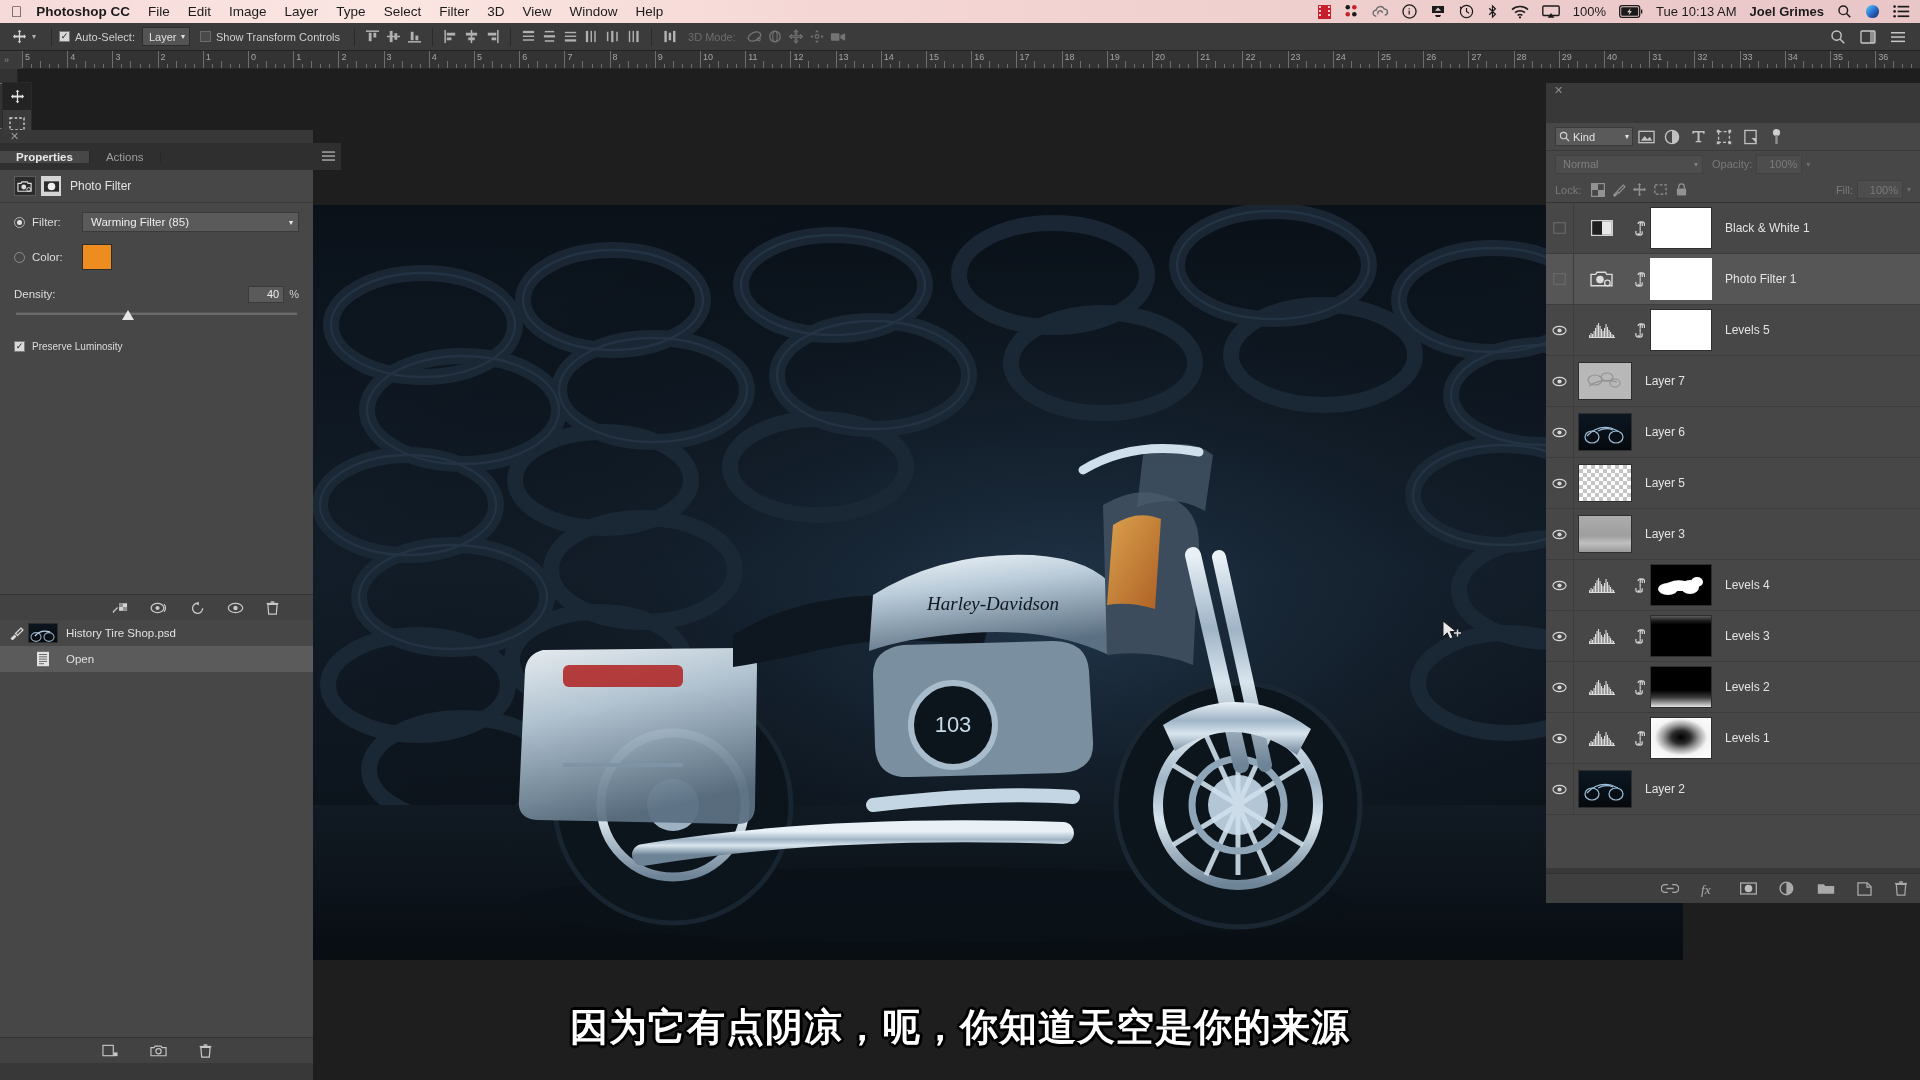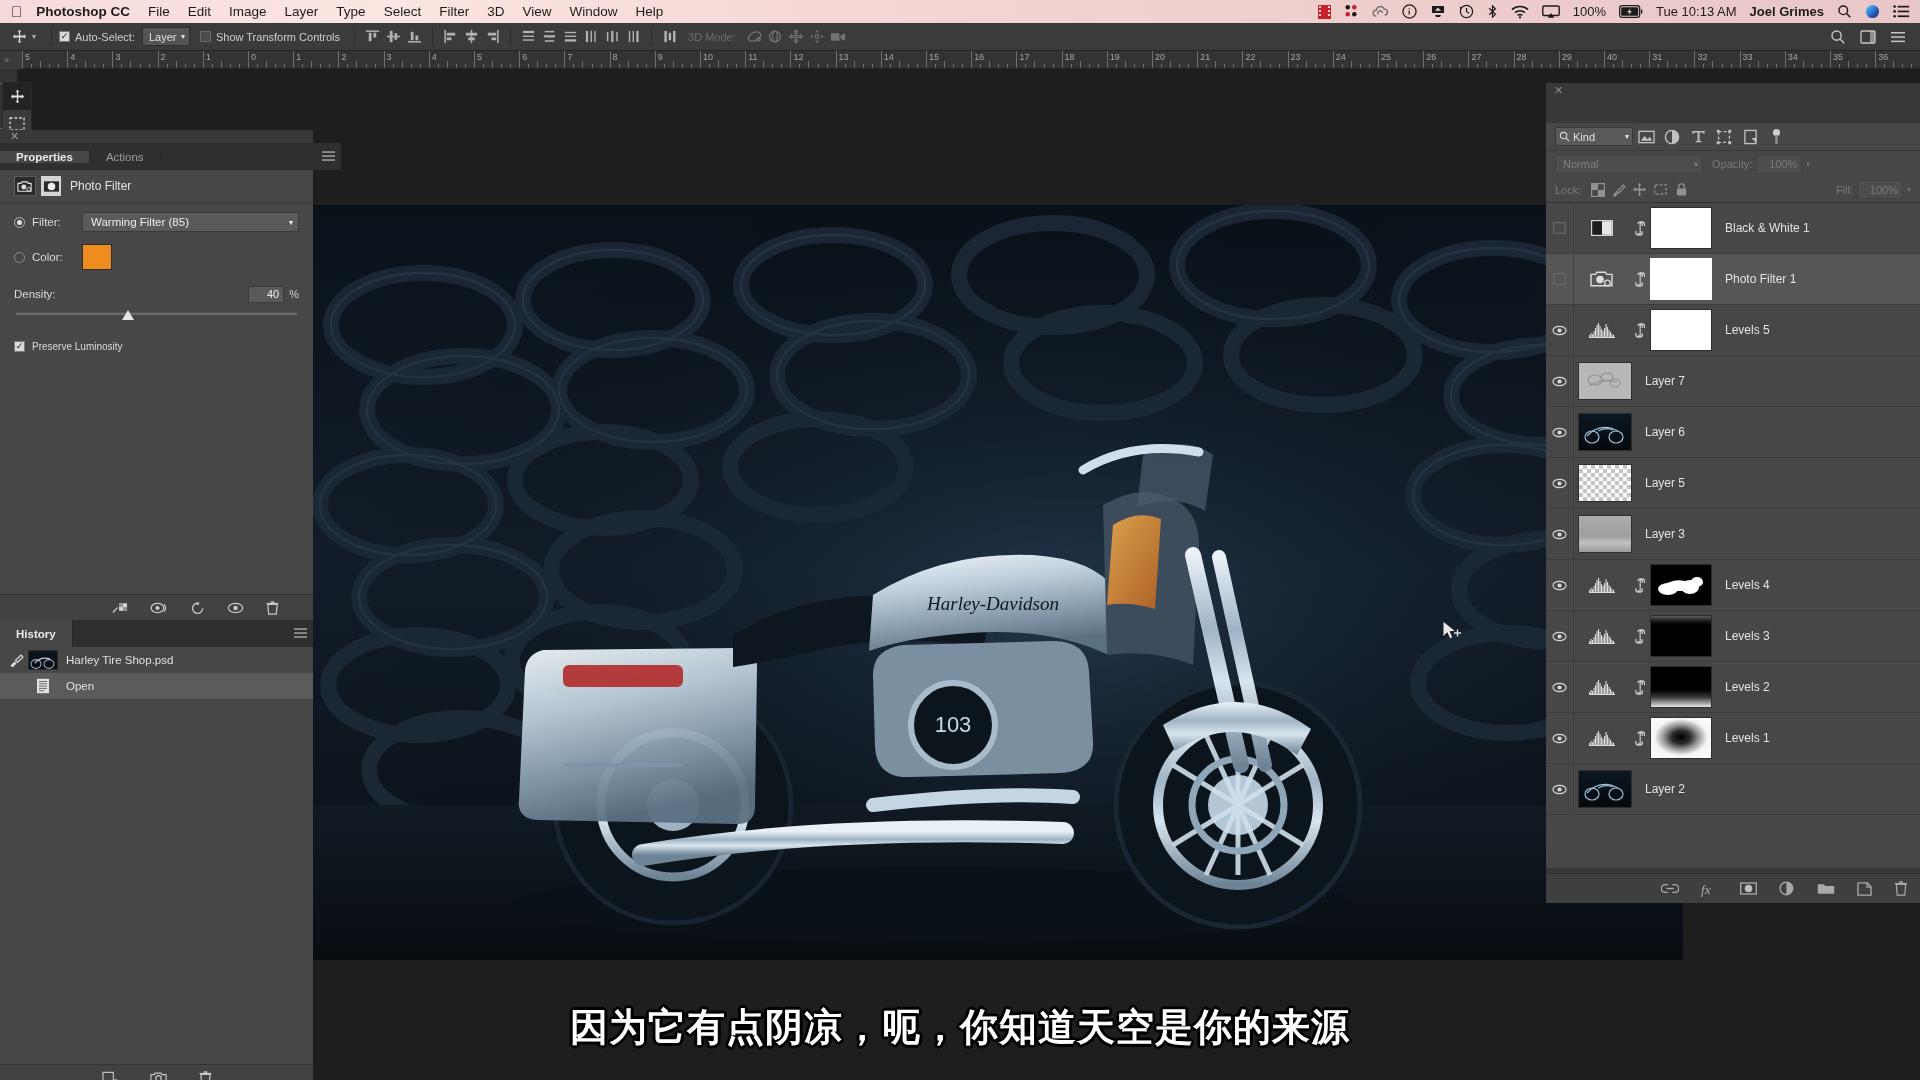--- a/index.html
+++ b/index.html
@@ -1032,50 +1032,36 @@
           <svg width="13" height="14" viewBox="0 0 14 15">
               <path d="M2 3.6h10l-.9 10.4H2.9z" fill="none" stroke="#c8c8c8" stroke-width="1.3"></path>
               <rect x="0.7" y="2" width="12.6" height="1.4" fill="#c8c8c8"></rect>
               <rect x="5" y="0.3" width="4" height="1.6" fill="#c8c8c8"></rect>
             </svg>
         </span>
       </div>
     </div>
 
     <div class="histpanel">
-      <div class="histtabrow">
-        <div class="tab active">
-          <span>History</span>
-        </div>
-        <div class="tabmenu">
-          <svg width="13" height="11" viewBox="0 0 14 11">
-              <g fill="#b4b4b4">
-                <rect x="0" y="0" width="14" height="1.4"></rect>
-                <rect x="0" y="4.3" width="14" height="1.4"></rect>
-                <rect x="0" y="8.6" width="14" height="1.4"></rect>
-              </g>
-            </svg>
-        </div>
-      </div>
       <div class="histbody">
         <div class="hrow">
           <span class="hicon">
             <svg width="16" height="14" viewBox="0 0 16 14">
                 <path d="M1.5 12.5l4-4 2 2-4 4z" fill="#dcdcdc"></path>
                 <path d="M6.5 7.5L12 2l2 2-5.5 5.5z" fill="none" stroke="#dcdcdc" stroke-width="1.2"></path>
               </svg>
           </span>
           <span class="hthumb" id="histThumb" style="background: linear-gradient(rgb(13, 21, 30), rgb(6, 10, 14));">
               <svg width="28" height="18" viewBox="0 0 28 18">
                 <ellipse cx="7" cy="13" rx="5" ry="4.4" fill="none" stroke="#8fa8bd" stroke-width="1.1"></ellipse>
                 <ellipse cx="20" cy="13" rx="5" ry="4.4" fill="none" stroke="#8fa8bd" stroke-width="1.1"></ellipse>
                 <path d="M6 12q6-7 15-4" stroke="#b9cede" stroke-width="1.4" fill="none"></path>
               </svg>
             </span>
-          <span>Harley Tire Shop.psd</span>
+          <span>History Tire Shop.psd</span>
         </div>
         <div class="hrow sel">
           <span class="hicon"></span>
           <span class="hthumb" style="border:none;display:flex;align-items:center;justify-content:center">
             <svg width="14" height="16" viewBox="0 0 14 16">
                 <rect x="1" y="0.8" width="12" height="14.4" fill="#e2e2e2"></rect>
                 <g fill="#6a6a6a">
                   <rect x="3" y="3" width="8" height="1"></rect>
                   <rect x="3" y="5.3" width="8" height="1"></rect>
                   <rect x="3" y="7.6" width="8" height="1"></rect>

